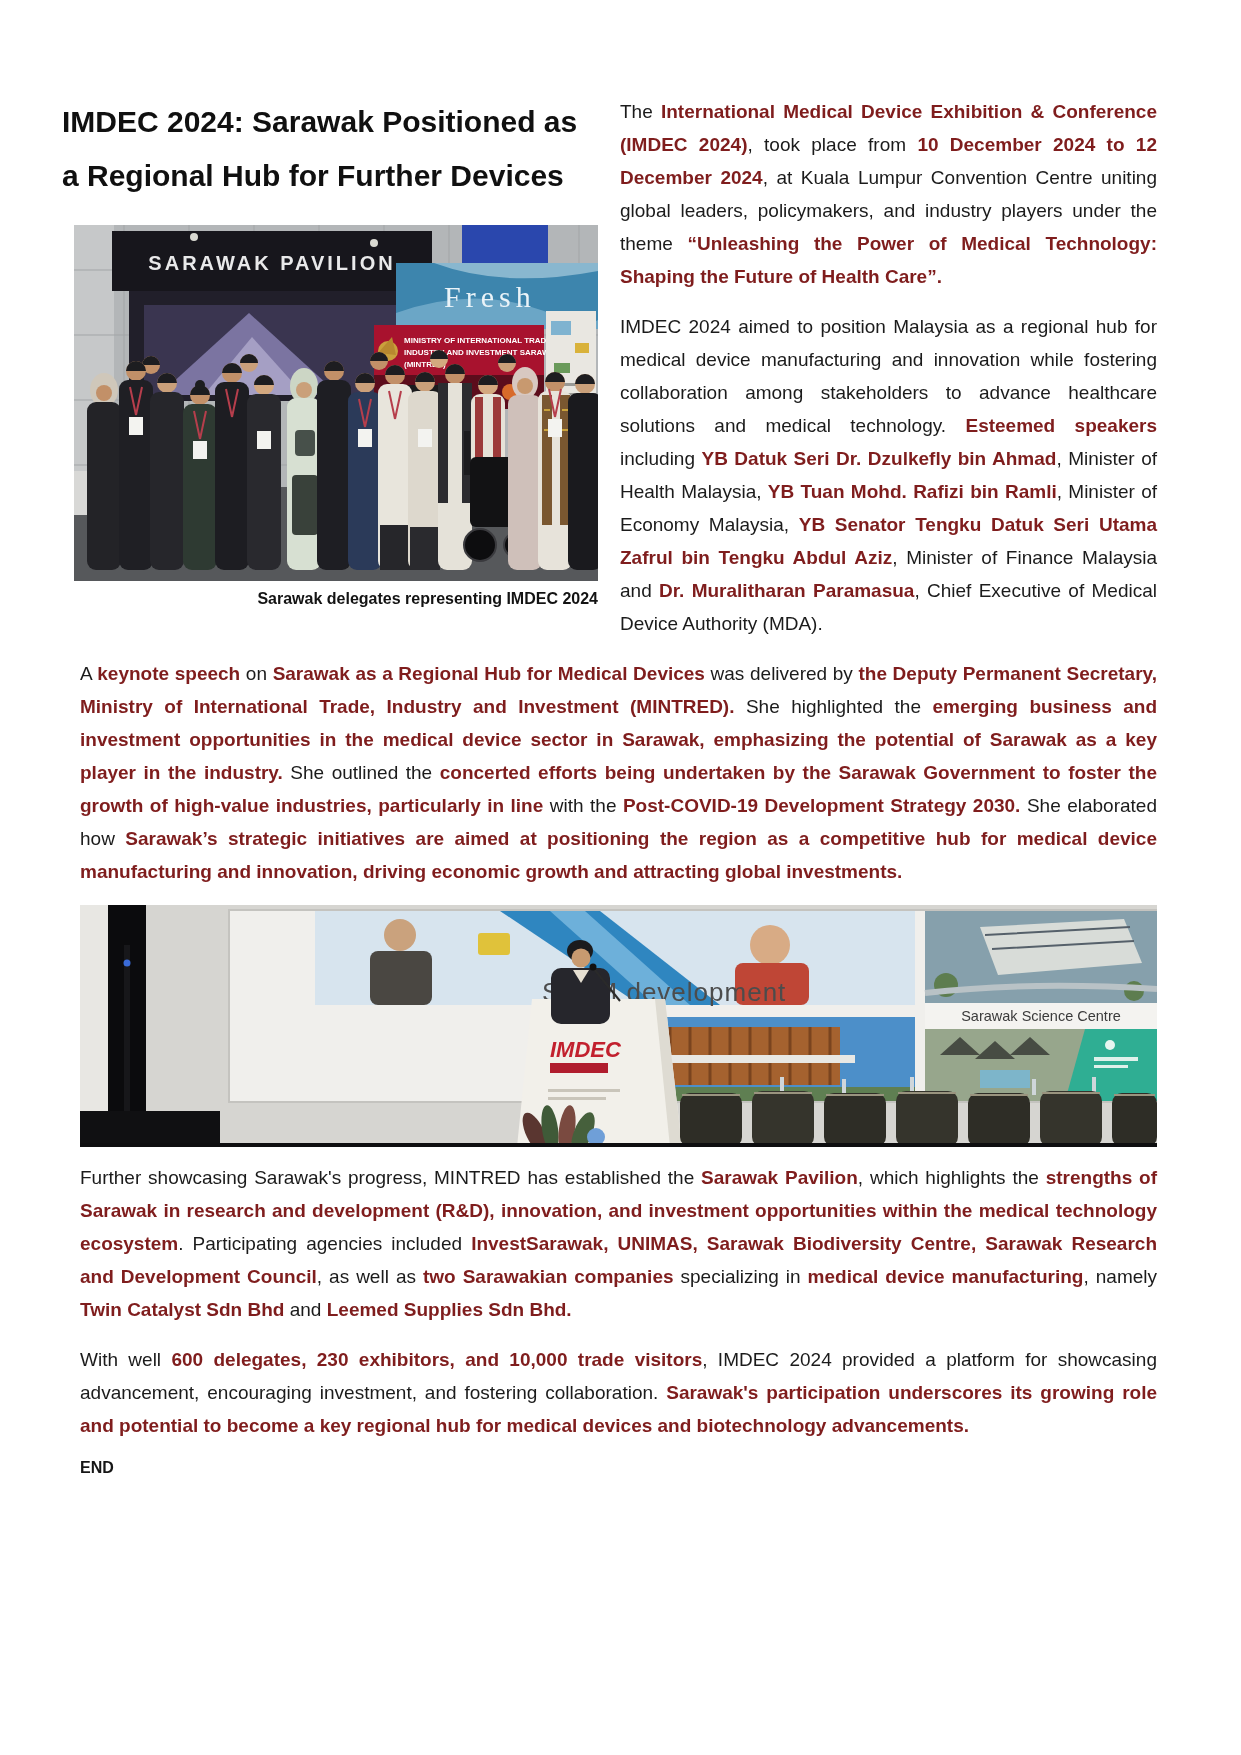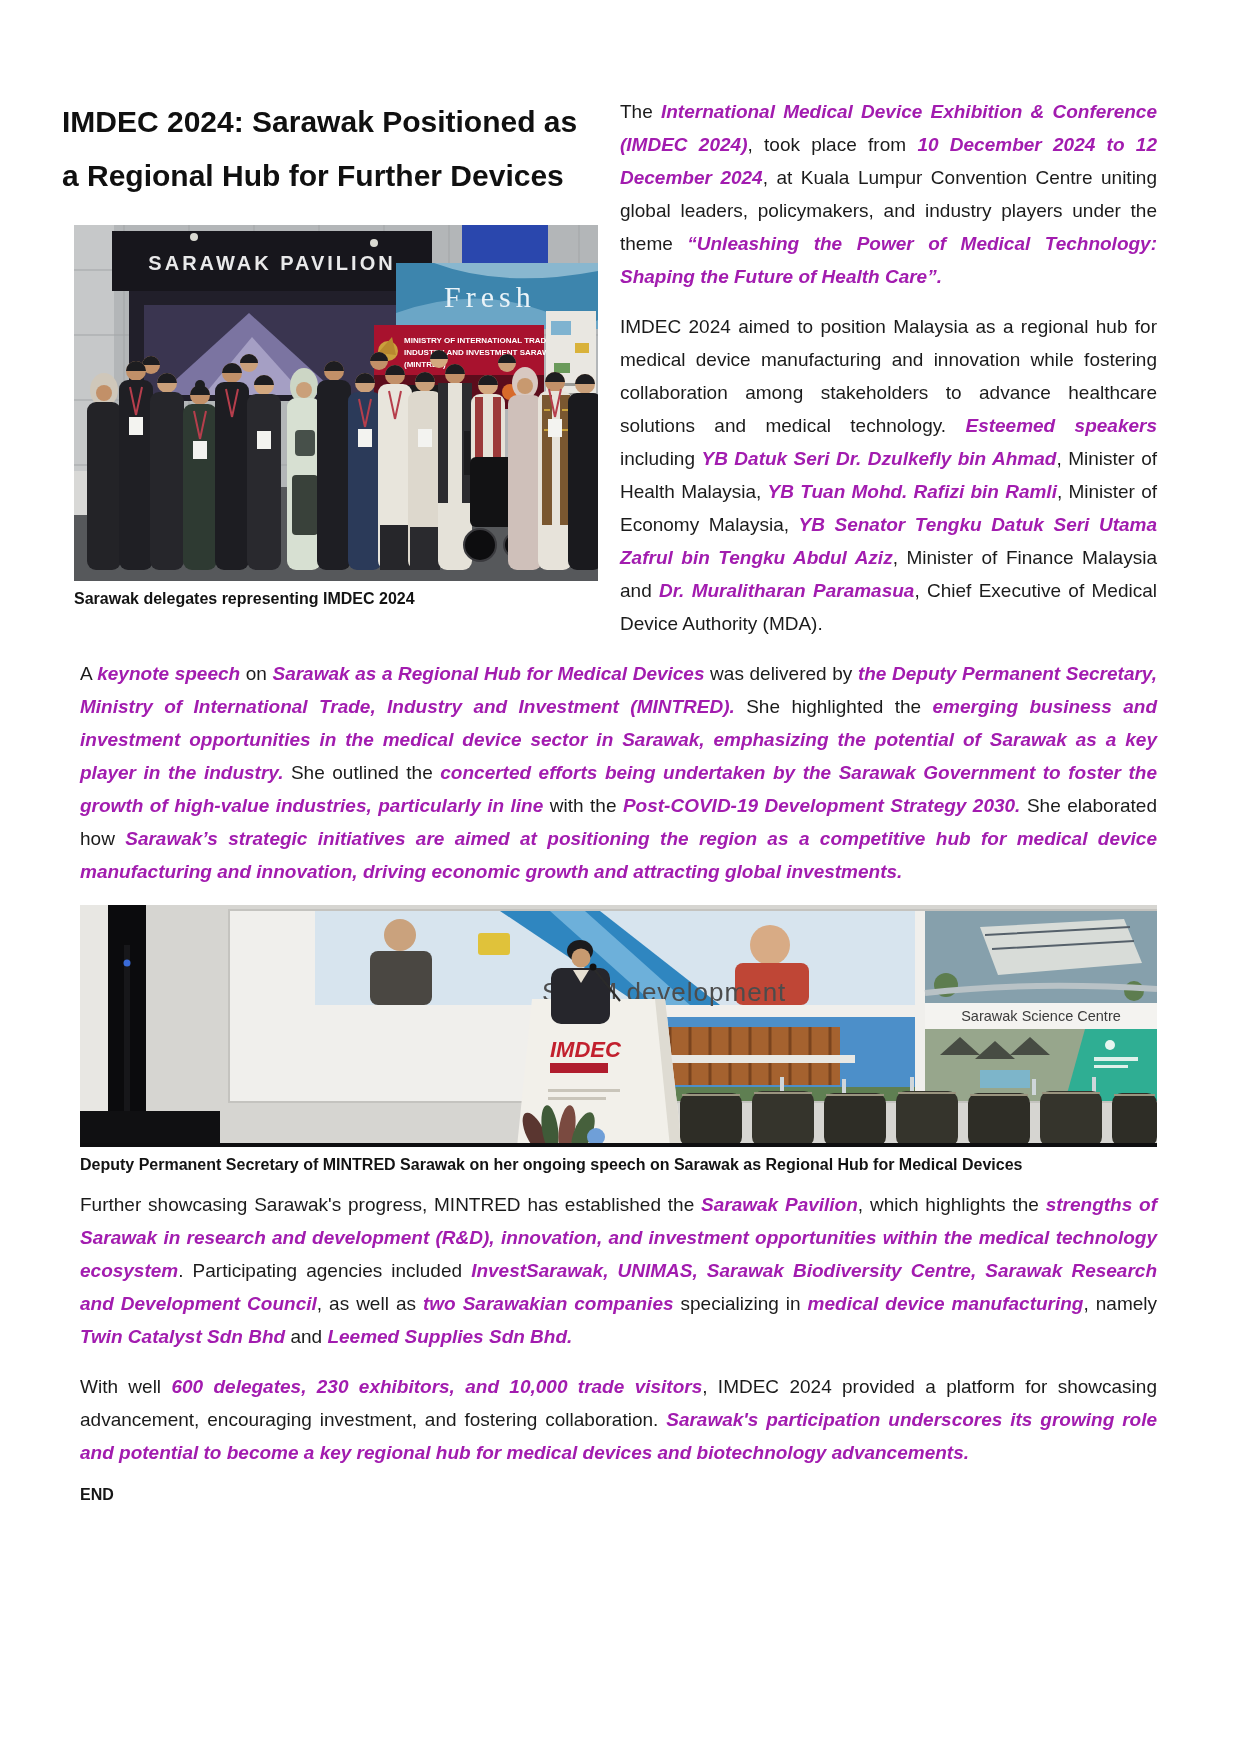--- a/index.html
+++ b/index.html
@@ -5,23 +5,23 @@
   html,body{margin:0;padding:0;background:#fff;}
   .page{position:relative;width:1241px;height:1512px;background:#ffffff;
         font-family:"Liberation Sans",sans-serif;color:#161616;overflow:hidden;padding-left:20px;}
   .content{position:absolute;left:80px;top:95px;width:1077px;}
   .leftcol{float:left;width:540px;}
   .title{font-size:30px;line-height:54px;font-weight:700;color:#101010;
          margin:0 0 0 -18px;width:572px;}
   .fig1{width:524px;margin:22px 0 6px -6px;}
   .fig2{clear:both;width:1077px;margin:4px 0 14px 0;}
   figure{padding:0;}
-  .figcap{font-size:16px;font-weight:700;text-align:left;color:#131313;margin-top:9px;}
+  .figcap{font-size:16px;font-weight:700;text-align:right;color:#131313;margin-top:9px;}
   p.body{font-size:19px;line-height:33px;text-align:justify;margin:0 0 17px 0;color:#1b1b1b;}
-  p.body b{color:#a21caf;font-style:italic;}
+  p.body b{color:#7f1d1d;}
   .endlabel{font-size:16px;font-weight:700;margin:0 0 0 0;}
   .pubdate{font-size:16.5px;font-weight:700;margin:23px 0 0 0;}
   svg{display:block;}
 </style>
 </head>
 <body>
 
 <div class="page">
   <div class="content">
 
@@ -291,21 +291,20 @@
           <rect x="744" y="188" width="62" height="54" rx="10" fill="#2e2d26"></rect>
           <rect x="816" y="186" width="62" height="56" rx="10" fill="#35342c"></rect>
           <rect x="888" y="188" width="62" height="54" rx="10" fill="#2e2d26"></rect>
           <rect x="960" y="186" width="62" height="56" rx="10" fill="#35342c"></rect>
           <rect x="1032" y="188" width="45" height="54" rx="10" fill="#2e2d26"></rect>
           <path d="M602,190 h58 M674,188 h58 M746,190 h58 M818,188 h58 M890,190 h58 M962,188 h58 M1034,190 h41" stroke="#9a947f" stroke-width="2"></path>
         </g>
         <rect x="0" y="206" width="140" height="36" fill="#101012"></rect>
         <rect x="0" y="238" width="1077" height="4" fill="#0e0e10"></rect>
       </svg>
-      <figcaption class="figcap" style="width:1077px;">Deputy Permanent Secretary of MINTRED Sarawak on her ongoing speech on Sarawak as Regional Hub for Medical Devices</figcaption>
     </figure>
 
     <p class="body"><span>Further showcasing Sarawak's progress, MINTRED has established the </span><b>Sarawak Pavilion</b><span>, which highlights the </span><b>strengths of Sarawak in research and development (R&amp;D), innovation, and investment opportunities within the medical technology ecosystem</b><span>. Participating agencies included </span><b>InvestSarawak, UNIMAS, Sarawak Biodiversity Centre, Sarawak Research and Development Council</b><span>, as well as </span><b>two Sarawakian companies</b><span> specializing in </span><b>medical device manufacturing</b><span>, namely </span><b>Twin Catalyst Sdn Bhd</b><span> and </span><b>Leemed Supplies Sdn Bhd.</b></p>
     <p class="body"><span>With well </span><b>600 delegates, 230 exhibitors, and 10,000 trade visitors</b><span>, IMDEC 2024 provided a platform for showcasing advancement, encouraging investment, and fostering collaboration. </span><b>Sarawak's participation underscores its growing role and potential to become a key regional hub for medical devices and biotechnology advancements.</b></p>
 
     <div class="endlabel">END</div>
 
   </div>
 </div>
 

